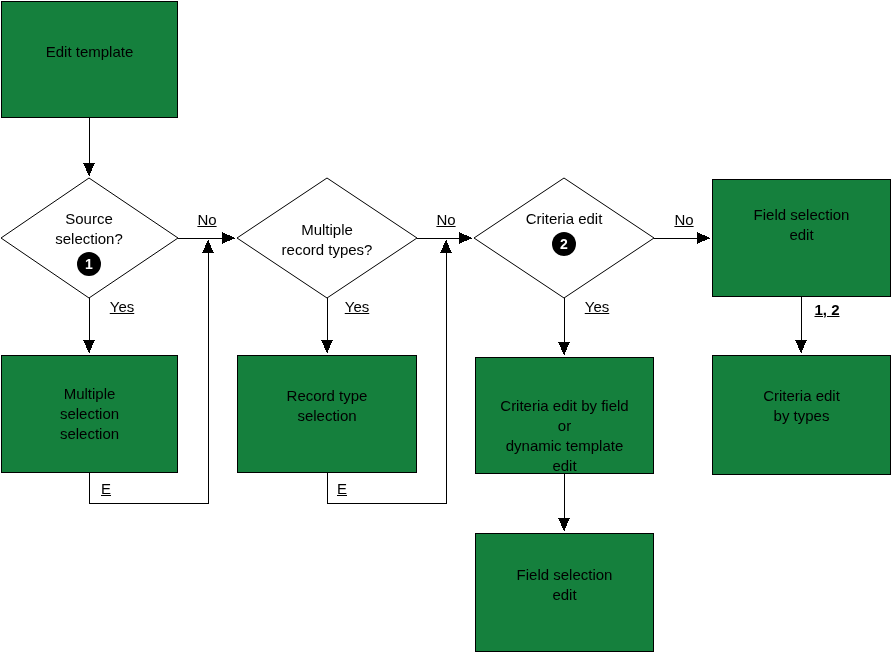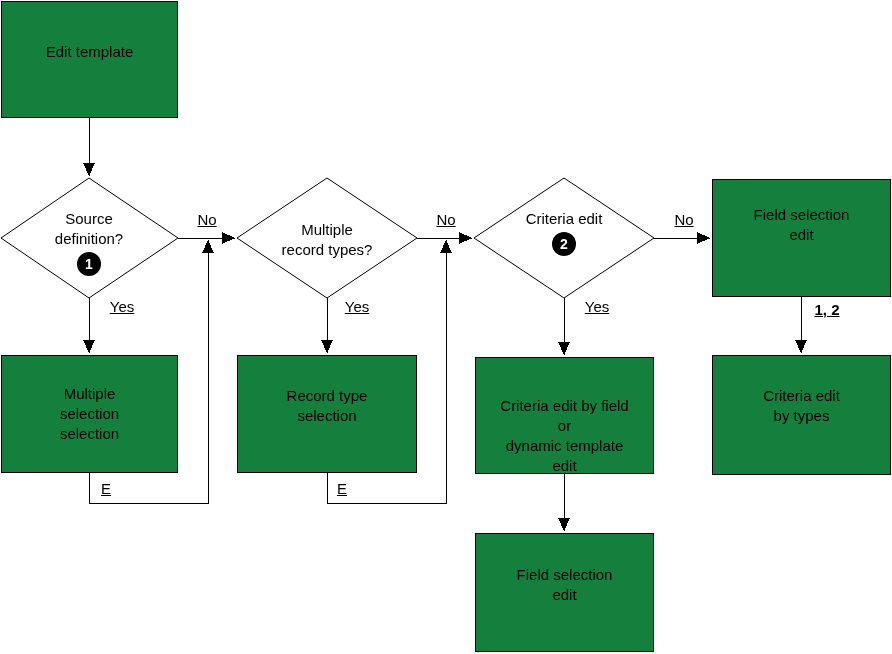--- a/index.html
+++ b/index.html
@@ -94,21 +94,21 @@
     <span>edit</span>
   </div>
 
   <div class="box" style="left:712px;top:355px;width:179px;height:120px;padding-bottom:18px;">
     <span>Criteria edit</span>
     <span>by types</span>
   </div>
 
   <div class="dcontent" style="left:0px;top:209px;width:178px;">
     <span>Source</span>
-    <span>definition?</span>
+    <span>selection?</span>
     <div class="badge">1</div>
   </div>
 
   <div class="dcontent" style="left:238px;top:220px;width:178px;">
     <span>Multiple</span>
     <span>record types?</span>
   </div>
 
   <div class="dcontent" style="left:475px;top:209px;width:178px;">
     <span>Criteria edit</span>

